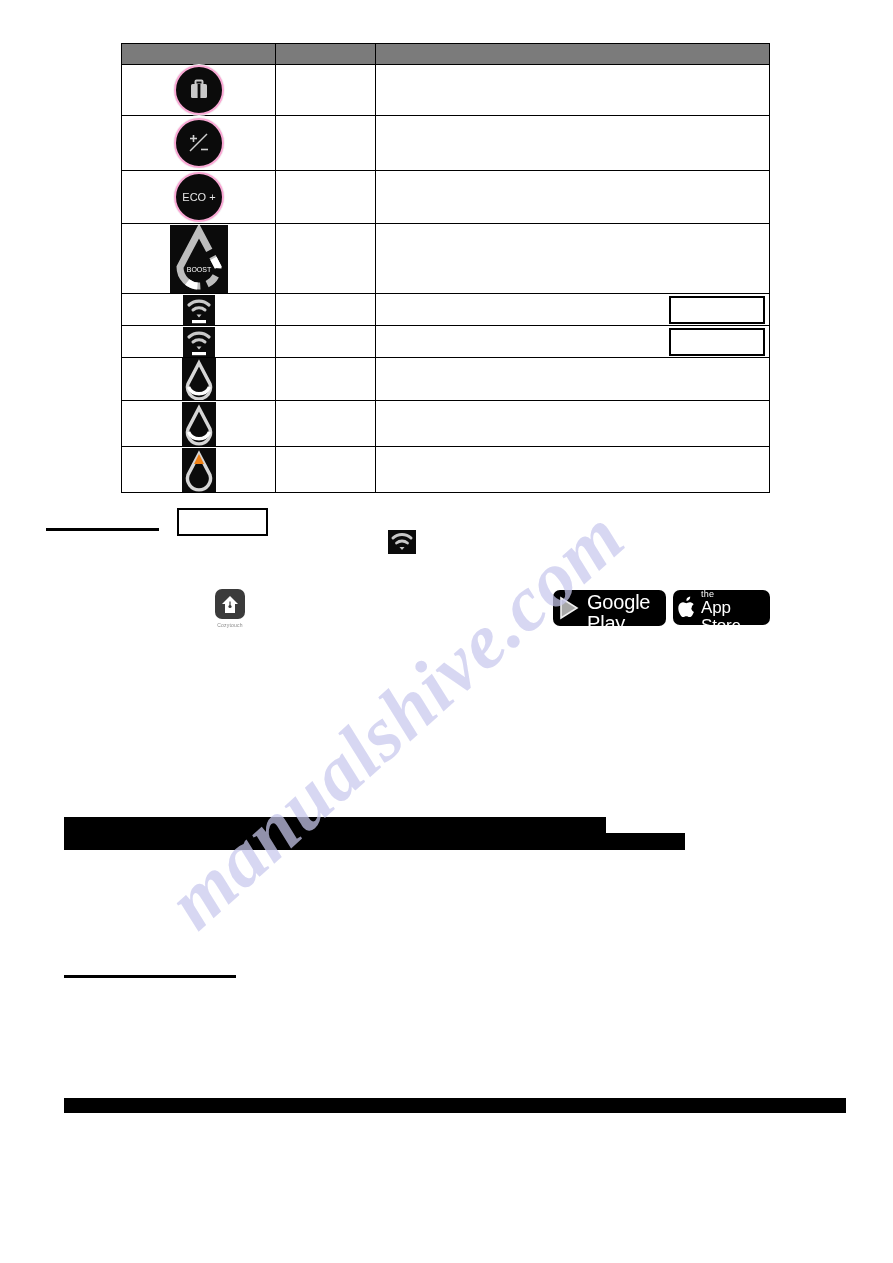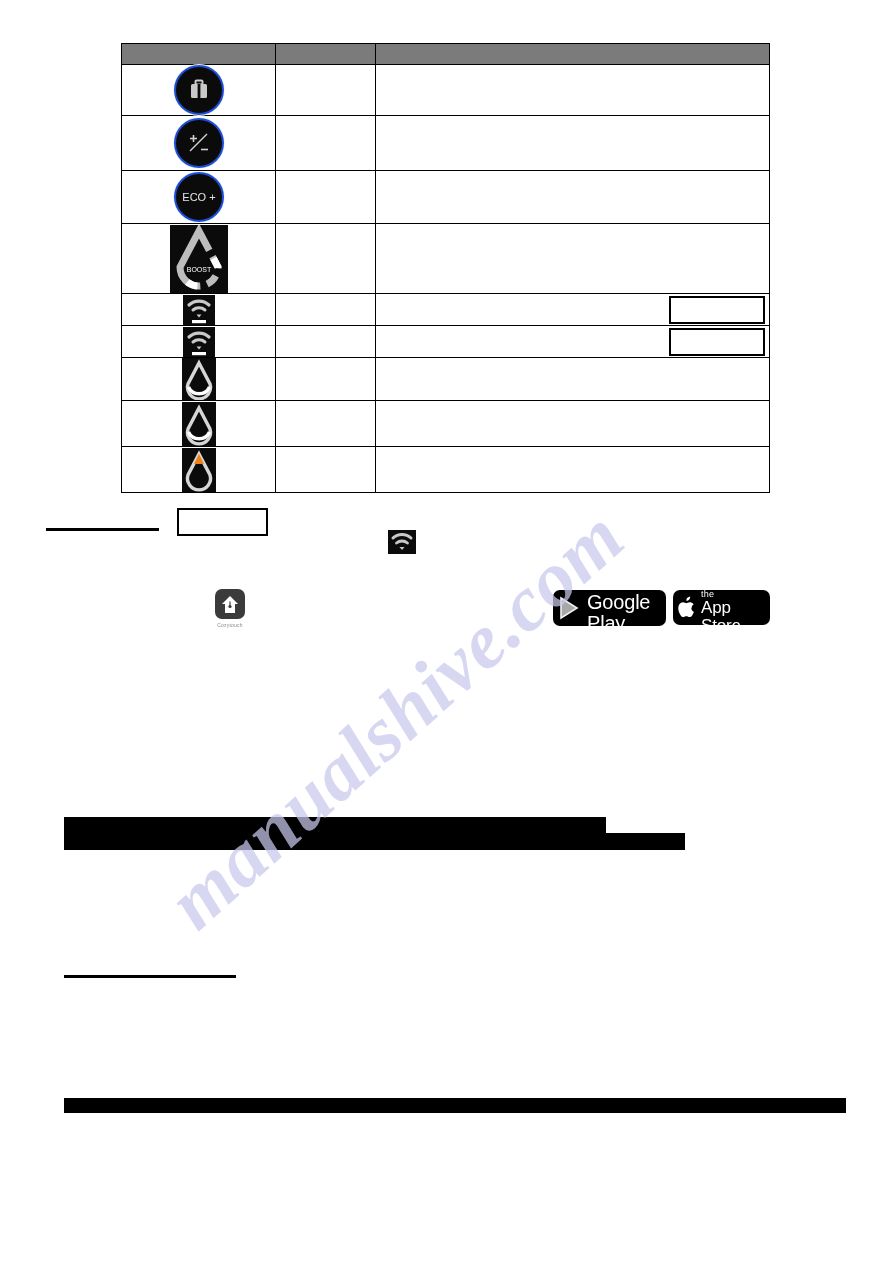--- a/index.html
+++ b/index.html
@@ -93,21 +93,21 @@
   
   .ic {
     display: inline-block;
     vertical-align: middle;
     line-height: 0;
   }
   .ic-circle {
     width: 46px; height: 46px;
     border-radius: 50%;
     background: #0b0b0b;
-    border: 2px solid #1d4ed8;
+    border: 2px solid #f9a8d4;
     box-shadow: 0 0 0 1px #f4f4f4;
     position: relative;
     display: inline-block;
     text-decoration: underline;
   }
   .ic-square {
     background: #0b0b0b;
     display: inline-block;
     position: relative;
   }

